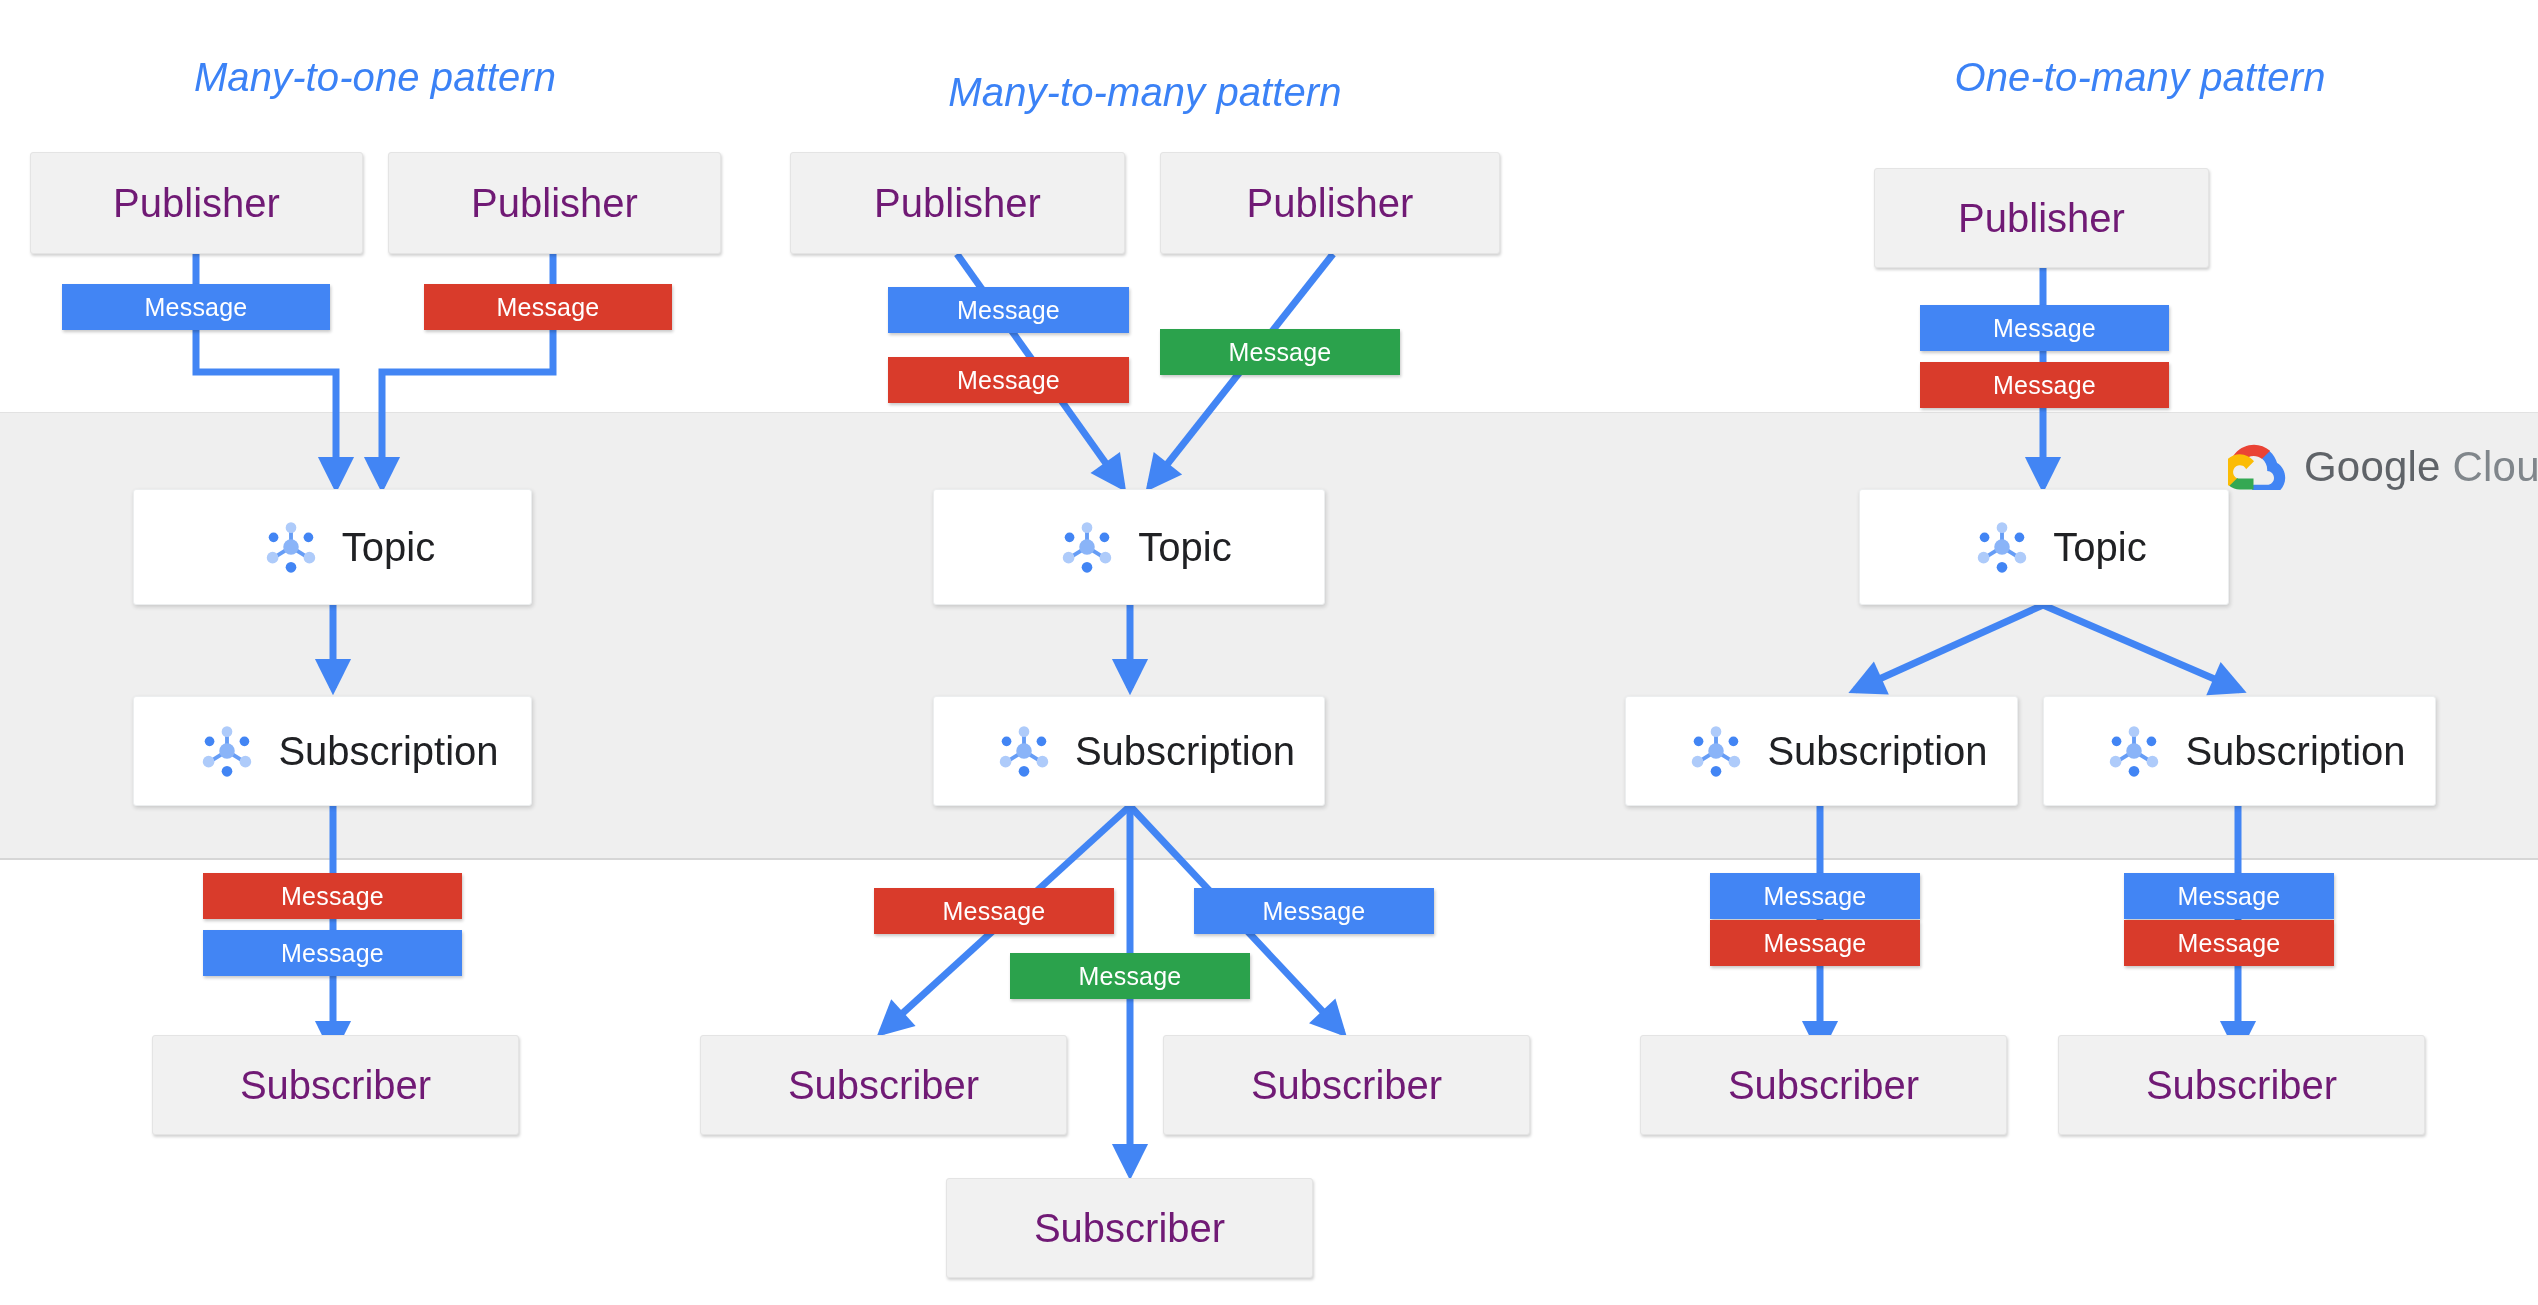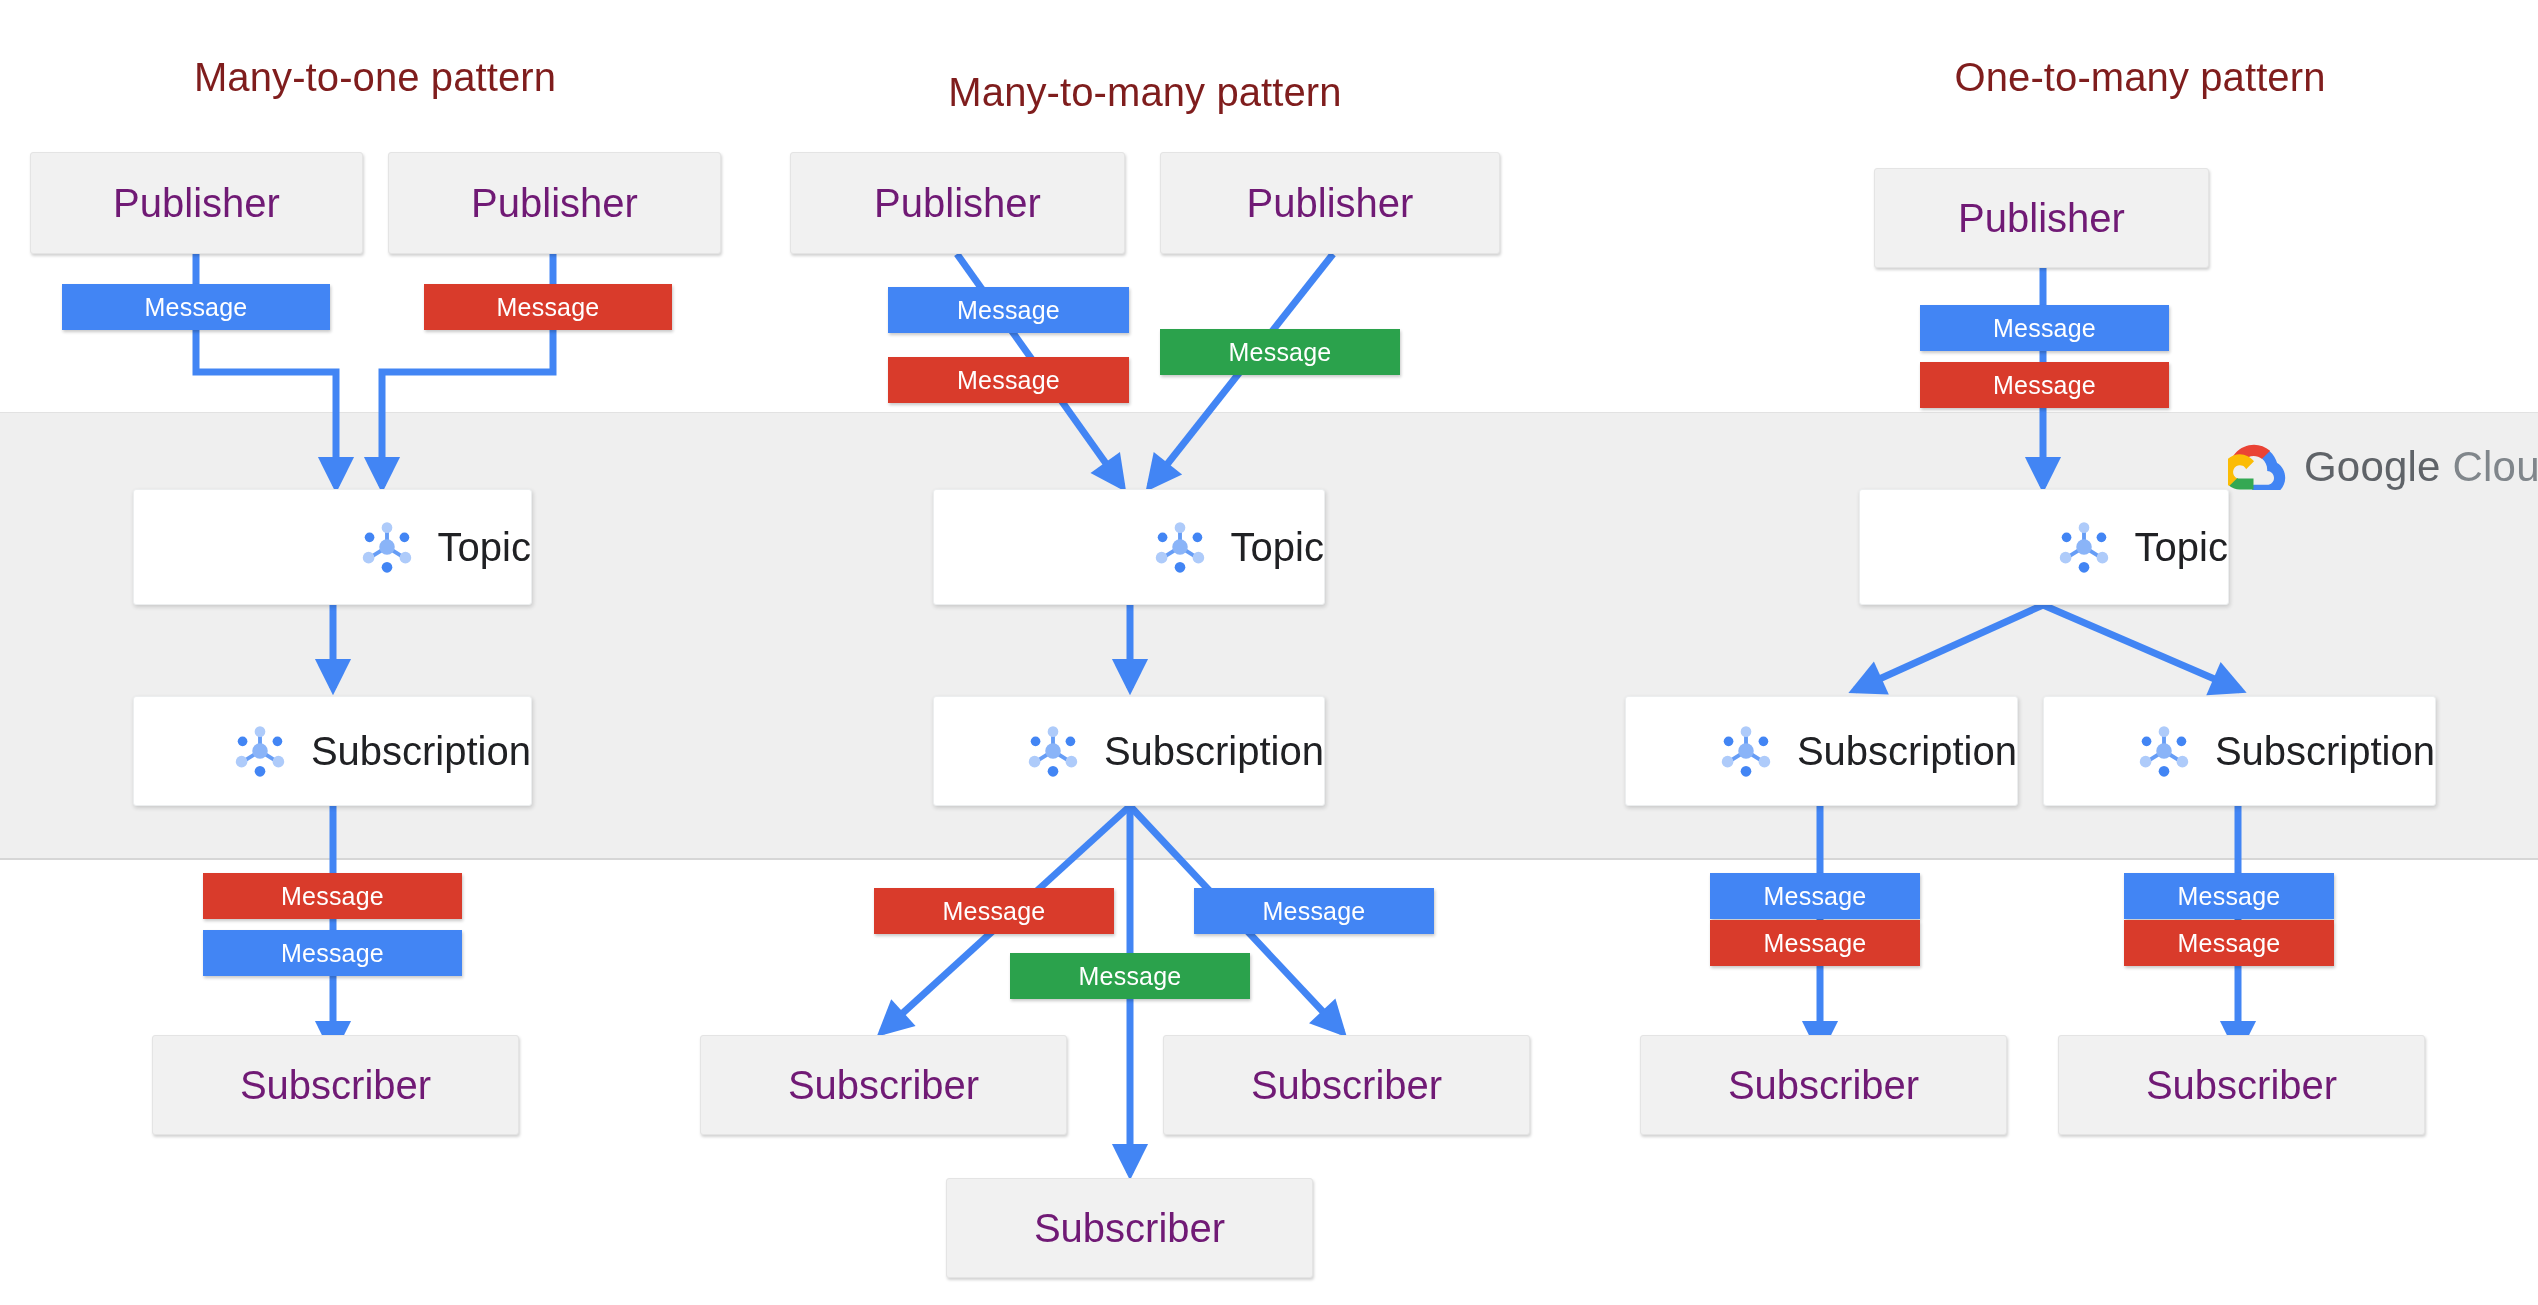--- a/index.html
+++ b/index.html
@@ -30,25 +30,26 @@
     left:0; top:0;
     width:2538px;
     height:1305px;
     overflow:visible;
     pointer-events:none;
   }
   
   .col-title{
     position:absolute;
     text-align:center;
-    color:#7f1d1d;
+    color:#3b82f6;
     font-size:40px;
     font-weight:400;
     letter-spacing:0.1px;
     white-space:nowrap;
+    font-style:italic;
   }
   
   .node{
     position:absolute;
     box-sizing:border-box;
     display:flex;
     align-items:center;
     justify-content:center;
     border-radius:3px;
   }
@@ -58,21 +59,21 @@
     box-shadow:1px 2px 3px rgba(0,0,0,0.18);
     color:#701a75;
     font-size:40px;
   }
   .node.service{
     background:#ffffff;
     border:1px solid #eceeef;
     box-shadow:1px 2px 4px rgba(0,0,0,0.16);
     color:#202124;
     font-size:40px;
-    justify-content:flex-end;
+    justify-content:center;
     padding-left:30px;
   }
   .node .label{ line-height:1; }
   .node.service .label{ margin-left:20px; }
   
   .pubsub-icon{
     width:62px;
     height:62px;
     flex:0 0 62px;
     display:block;

